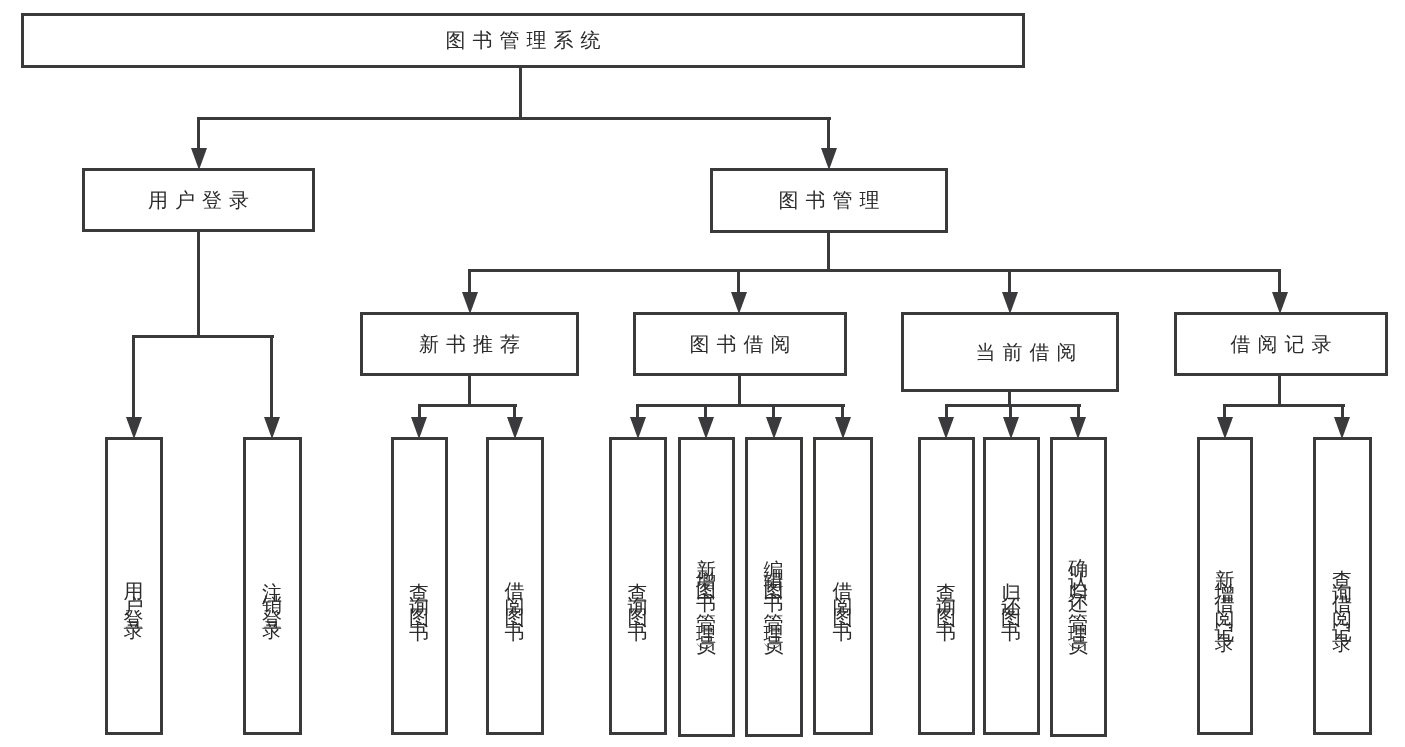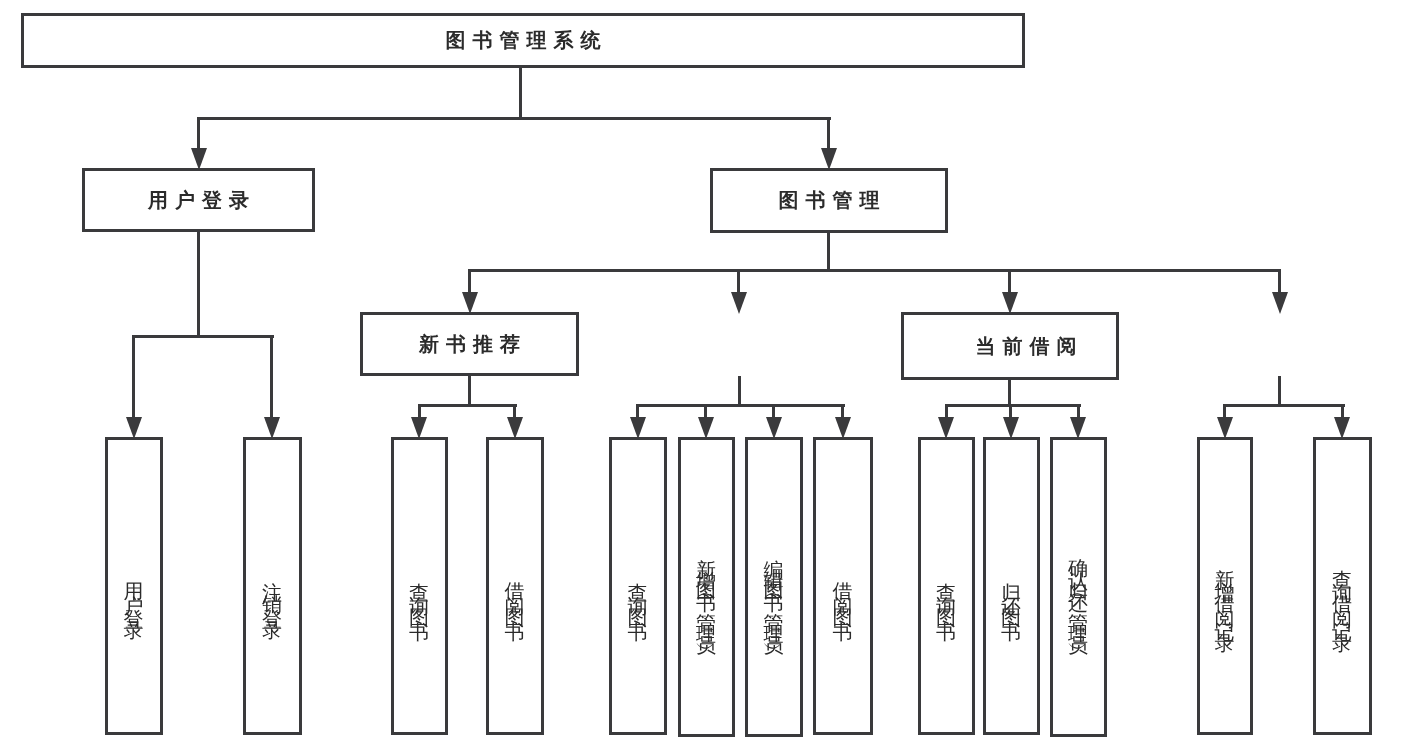--- a/index.html
+++ b/index.html
@@ -15,21 +15,21 @@
     background:var(--page-bg);
     font-family:"Liberation Sans", sans-serif;
     color:var(--text);
   }
   
   .node{
     position:absolute;box-sizing:border-box;
     background:var(--node-bg);
     border:3px solid var(--line);
     display:flex;align-items:center;justify-content:center;
-    font-size:20px;letter-spacing:7px;white-space:nowrap;font-weight:bold;
+    font-size:20px;letter-spacing:7px;white-space:nowrap;
   }
   .node .lbl{transform:translateX(3.5px);} 
   .leaf{
     position:absolute;box-sizing:border-box;
     background:var(--node-bg);
     border:3px solid var(--line);
     display:flex;align-items:center;justify-content:center;
   }
   .vtext{
     writing-mode:vertical-rl;text-orientation:mixed;
@@ -125,22 +125,28 @@
   <div class="node" style="left:82px;top:168px;width:233px;height:64px;">
     <span class="lbl">用户登录</span>
   </div>
   <div class="node" style="left:360px;top:312px;width:219px;height:64px;">
     <span class="lbl">新书推荐</span>
   </div>
 
   <div class="node" style="left:710px;top:168px;width:238px;height:65px;">
     <span class="lbl">图书管理</span>
   </div>
-  <div class="node" style="left:901px;top:312px;width:218px;height:68px;padding-left:32px;">
+  <div class="node" style="left:633px;top:312px;width:214px;height:64px;">
+    <span class="lbl">图书借阅</span>
+  </div>
+  <div class="node" style="left:901px;top:312px;width:218px;height:80px;padding-left:32px;">
     <span class="lbl">当前借阅</span>
+  </div>
+  <div class="node" style="left:1174px;top:312px;width:214px;height:64px;">
+    <span class="lbl">借阅记录</span>
   </div>
 
   <div class="leaf" style="left:105px;top:437px;width:58px;height:298px;">
     <span class="vtext">用户登录</span>
   </div>
   <div class="leaf" style="left:243px;top:437px;width:59px;height:298px;">
     <span class="vtext">注销登录</span>
   </div>
 
   <div class="leaf" style="left:391px;top:437px;width:57px;height:298px;">

